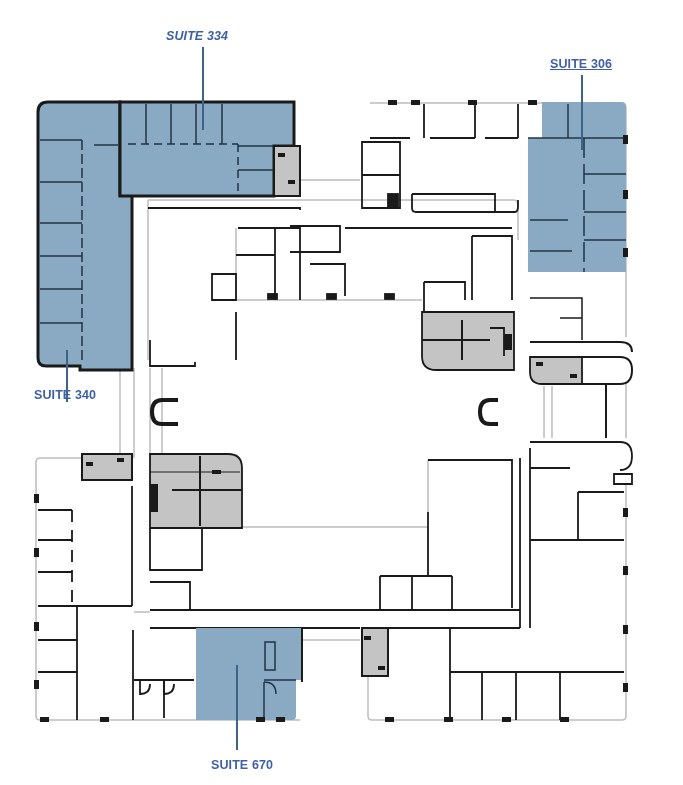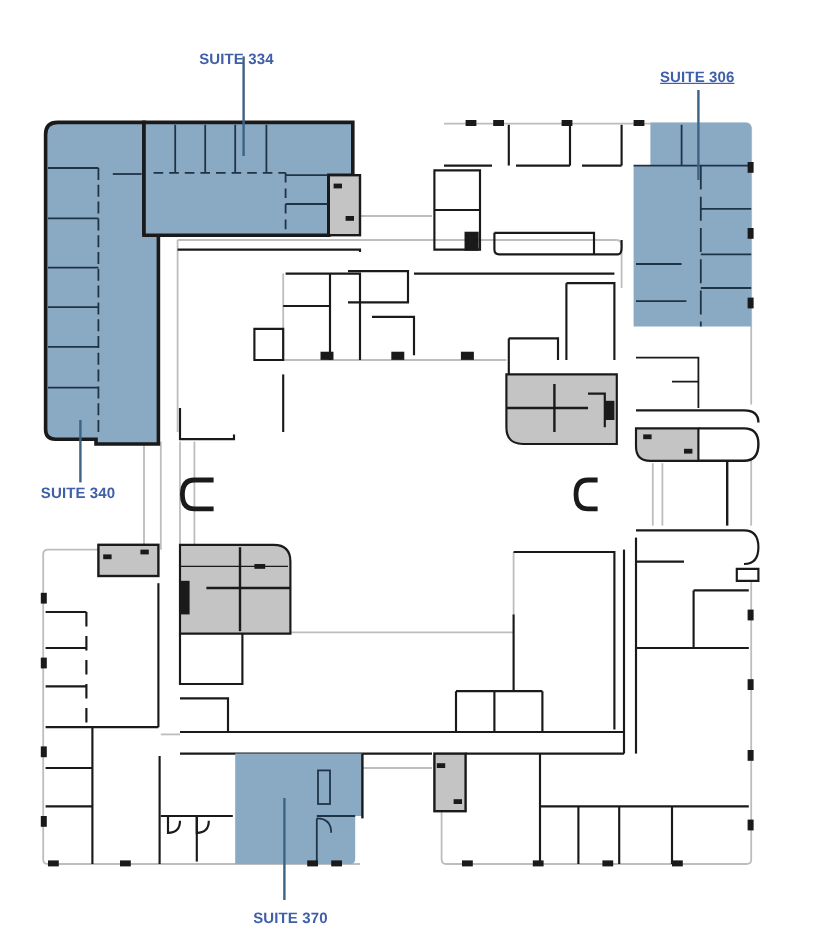--- a/index.html
+++ b/index.html
@@ -237,16 +237,16 @@
     <rect x="276" y="717" width="9" height="5"></rect>
     <rect x="212" y="470" width="9" height="4"></rect>
   </g>
 </svg>
 
 <div class="leader" style="left:202px; top:47px; height:83px;"></div>
 <div class="leader" style="left:581px; top:75px; height:75px;"></div>
 <div class="leader" style="left:66px; top:350px; height:52px;"></div>
 <div class="leader" style="left:236px; top:665px; height:85px;"></div>
 
-<div class="suite-label" style="left:166px; top:42px;">SUITE 334</div>
+<div class="suite-label" style="left:166px; top:29px;font-style:italic;">SUITE 334</div>
 <div class="suite-label" style="left:550px; top:57px;text-decoration:underline;">SUITE 306</div>
-<div class="suite-label" style="left:34px; top:404px;text-align:right;">SUITE 340</div>
-<div class="suite-label" style="left:211px; top:758px;">SUITE 370</div>
+<div class="suite-label" style="left:34px; top:388px;text-align:right;">SUITE 340</div>
+<div class="suite-label" style="left:211px; top:758px;">SUITE 670</div>
 
 </body></html>

